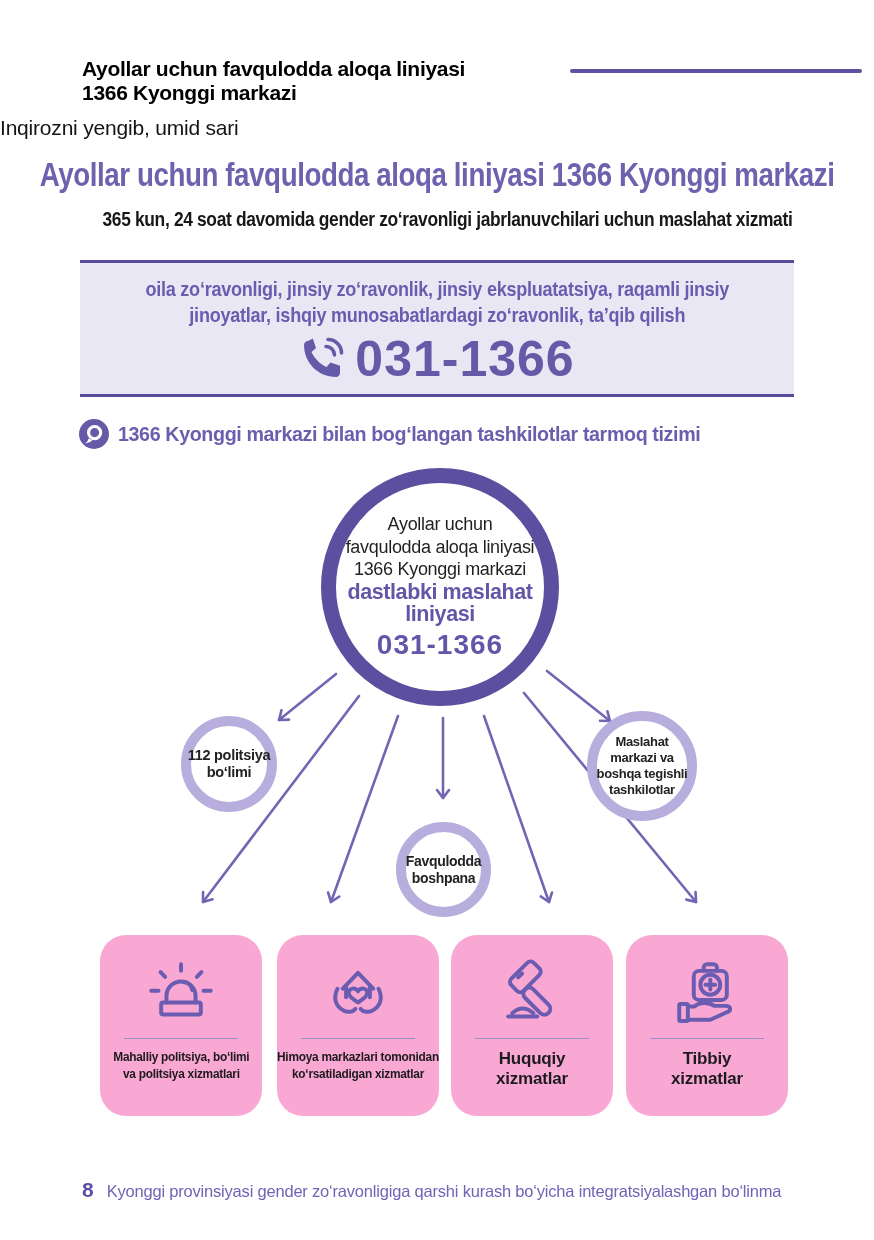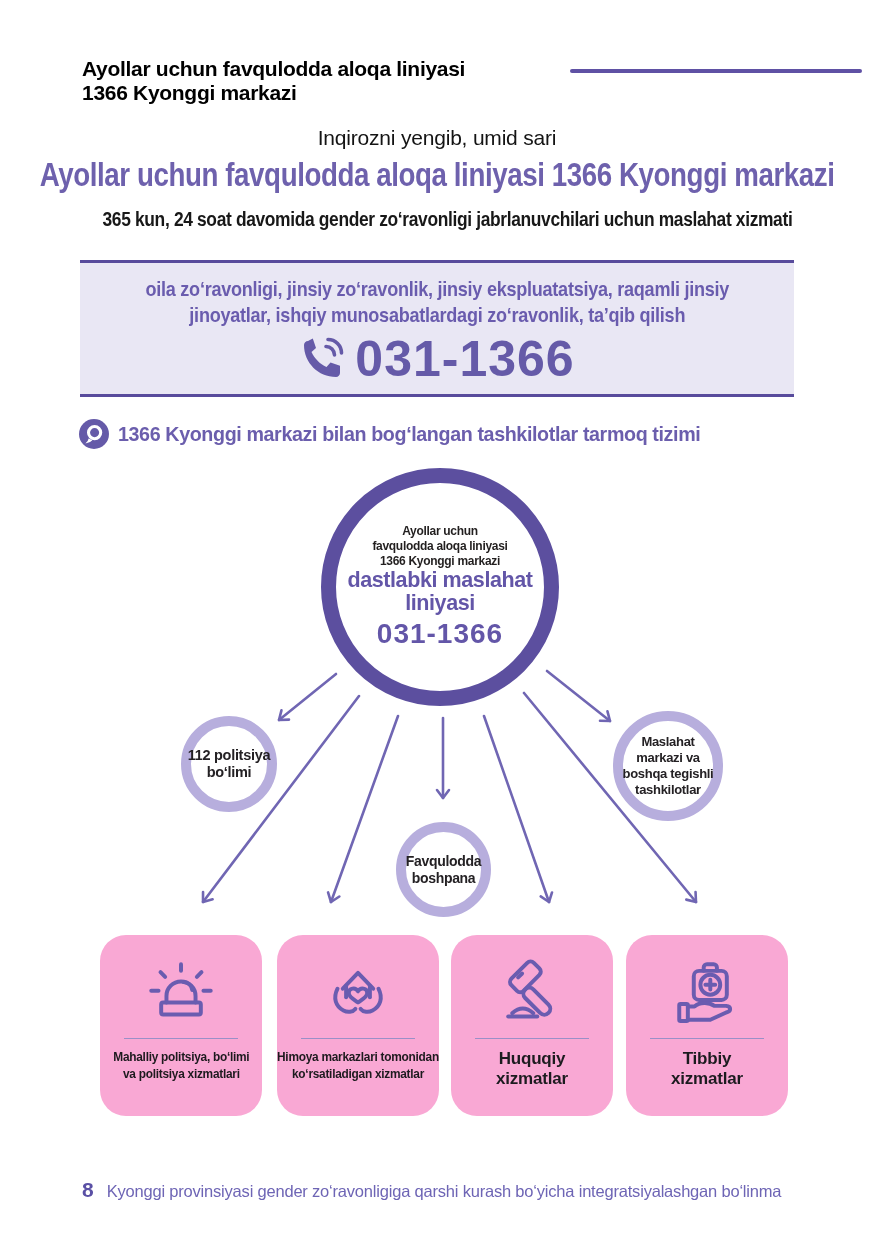--- a/index.html
+++ b/index.html
@@ -6,21 +6,21 @@
   html,body { background:#ffffff; }
   body { font-family:"Liberation Sans", sans-serif; }
   .page { position:relative; width:874px; height:1240px; background:#ffffff; overflow:hidden; }
 
   
   .hdr-title { position:absolute; left:82px; top:57px; color:#000000; font-weight:bold;
                font-size:21px; line-height:1.12; letter-spacing:-0.3px; }
   .hdr-rule { position:absolute; left:570px; top:69px; width:292px; height:3.5px; background:#5f51a4; border-radius:2px; }
 
   
-  .tagline { position:absolute; left:0; top:126px; width:100%; text-align:center;
+  .tagline { position:absolute; left:0; top:116px; width:100%; 
              color:#141414; font-size:21px; letter-spacing:-0.2px; }
   .hero-title { position:absolute; left:0; top:156px; width:100%; display:flex; justify-content:center; }
   .hero-title span { color:#6e61ad; font-weight:bold; font-size:33px; white-space:nowrap;
                      transform:scaleX(0.84); transform-origin:center; letter-spacing:-0.5px; }
   .hero-sub { position:absolute; left:0; top:208px; width:100%; display:flex; justify-content:center;padding-left:20px; }
   .hero-sub span { color:#181818; font-weight:bold; font-size:20px; white-space:nowrap;
                    transform:scaleX(0.87); transform-origin:center; letter-spacing:-0.4px; }
 
   
   .hotline { position:absolute; left:80px; top:260px; width:714px; height:137px;
@@ -37,30 +37,30 @@
   .sect h2 { color:#6b5ead; font-weight:bold; font-size:20.5px; letter-spacing:-0.4px; white-space:nowrap;
              transform:scaleX(0.96); transform-origin:left center; }
 
   
   .diagram { position:absolute; left:0; top:460px; width:874px; height:670px; }
   .arrows { position:absolute; left:0; top:0; }
 
   .circle { position:absolute; border-radius:50%; background:#fff; display:flex; flex-direction:column;
             align-items:center; justify-content:center; text-align:center; }
   .c-center { left:321px; top:8px; width:238px; height:238px; border:15px solid #5c4f9f; }
-  .c-center .blk { color:#221f1f; font-weight:bold; font-size:12px; line-height:1.25; letter-spacing:-0.3px; white-space:nowrap; }
+  .c-center .blk { color:#221f1f; font-weight:normal; font-size:18px; line-height:1.25; letter-spacing:-0.3px; white-space:nowrap; }
   .c-center .pur { color:#6356a8; font-weight:bold; font-size:21.5px; line-height:1.05; letter-spacing:-0.4px; white-space:nowrap; }
   .c-center .pur:first-of-type { margin-top:9px; }
   .c-center .phone { color:#6356a8; font-weight:bold; font-size:28px; letter-spacing:1px; margin-top:3px; }
 
   .c-small { border:10px solid #b7aedd; }
   .c-small span { color:#242124; font-weight:bold; letter-spacing:-0.3px; line-height:1.2; white-space:nowrap; }
   .c-police  { left:181px; top:256px; width:96px;  height:96px; }
   .c-police span { font-size:14.5px; }
-  .c-org     { left:613px; top:251px; width:110px; height:110px; }
+  .c-org     { left:587px; top:251px; width:110px; height:110px; }
   .c-org span { font-size:13px; line-height:1.22; }
   .c-shelter { left:396px; top:362px; width:95px;  height:95px; }
   .c-shelter span { font-size:14px; }
 
   
   .card { position:absolute; top:475px; width:162px; height:181px; background:#f9a8d4; border-radius:26px;
           display:flex; flex-direction:column; align-items:center; }
   .card-icon { margin-top:15px; height:84px; display:flex; align-items:center; justify-content:center; }
   .card-divider { width:114px; height:1px; background:#9a8fc7; margin:4px 0 10px; }
   .card-label { display:flex; flex-direction:column; align-items:center; text-align:center; }

